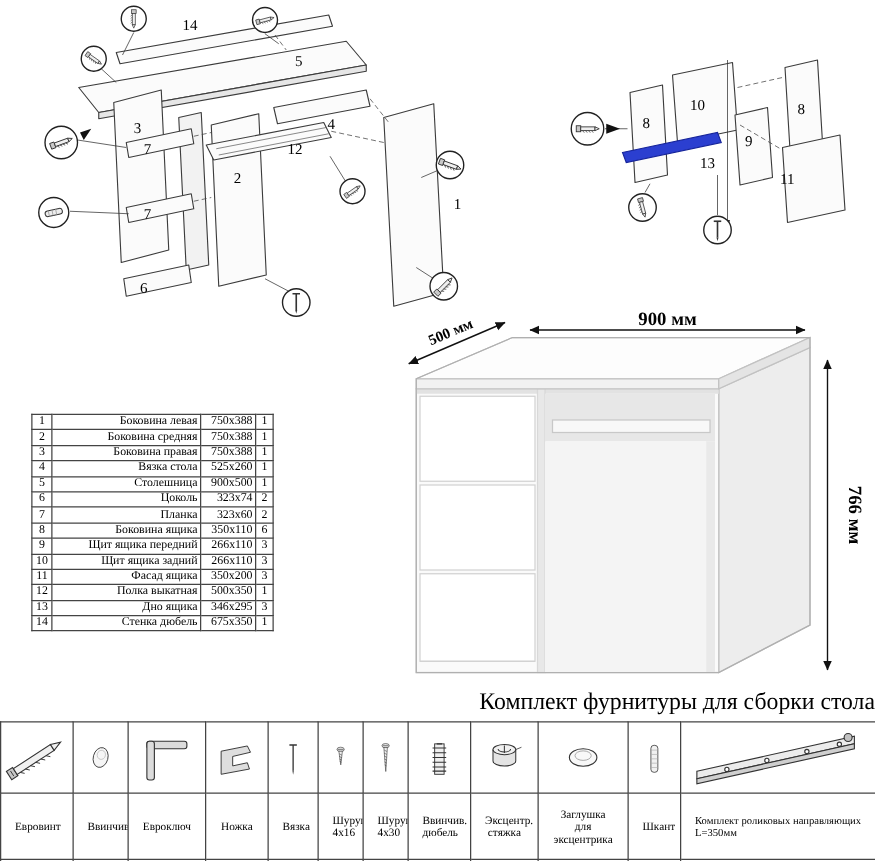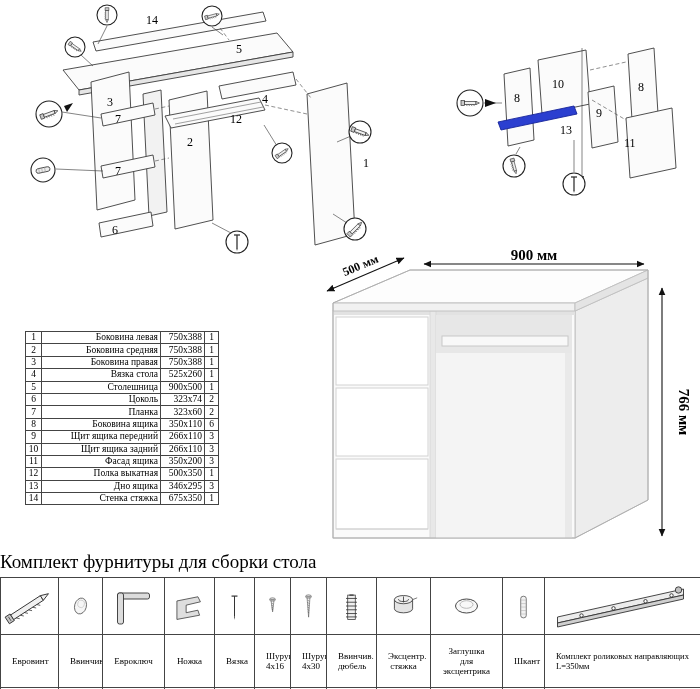--- a/index.html
+++ b/index.html
@@ -10,21 +10,21 @@
 
   
   .parts-table { position:absolute; left:25px; top:331px; border-collapse:collapse; font-size:9.5px; }
   .parts-table td { border:1px solid #444; height:12.4px; line-height:11px; padding:0 2px; white-space:nowrap; }
   .parts-table .c-num  { width:16px;  text-align:center; }
   .parts-table .c-name { width:119px; text-align:right; }
   .parts-table .c-size { width:44px;  text-align:right; }
   .parts-table .c-qty  { width:14px;  text-align:center; }
 
   
-  .hw-title { position:absolute; left:0; top:551px; width:700px; text-align:left; font-size:19px; }
+  .hw-title { position:absolute; left:0; top:551px; width:700px; text-align:right; font-size:19px; }
 
   
   .hw-table { position:absolute; left:0; top:577px; width:700px; border-collapse:collapse; table-layout:fixed; }
   .hw-table td { border:1px solid #444; text-align:center; vertical-align:middle; overflow:hidden; }
   .hw-icons td { height:57px; padding:1px; }
   .hw-names td { height:31px; font-size:9px; line-height:10px; padding:11px; }
   .hw-names td.small { font-size:8.5px; text-align:left; }
   .hw-qty td { height:22px; font-size:13px; }
   .hw-icons svg { display:block; margin:0 auto; }
 
@@ -321,21 +321,21 @@
         <td class="c-qty">1</td>
       </tr>
       <tr>
         <td class="c-num">13</td>
         <td class="c-name">Дно ящика</td>
         <td class="c-size">346x295</td>
         <td class="c-qty">3</td>
       </tr>
       <tr>
         <td class="c-num">14</td>
-        <td class="c-name">Стенка стяжка</td>
+        <td class="c-name">Стенка дюбель</td>
         <td class="c-size">675x350</td>
         <td class="c-qty">1</td>
       </tr>
     </tbody>
   </table>
 
   <div class="hw-title">Комплект фурнитуры для сборки стола</div>
 
   <table class="hw-table">
     <colgroup>

